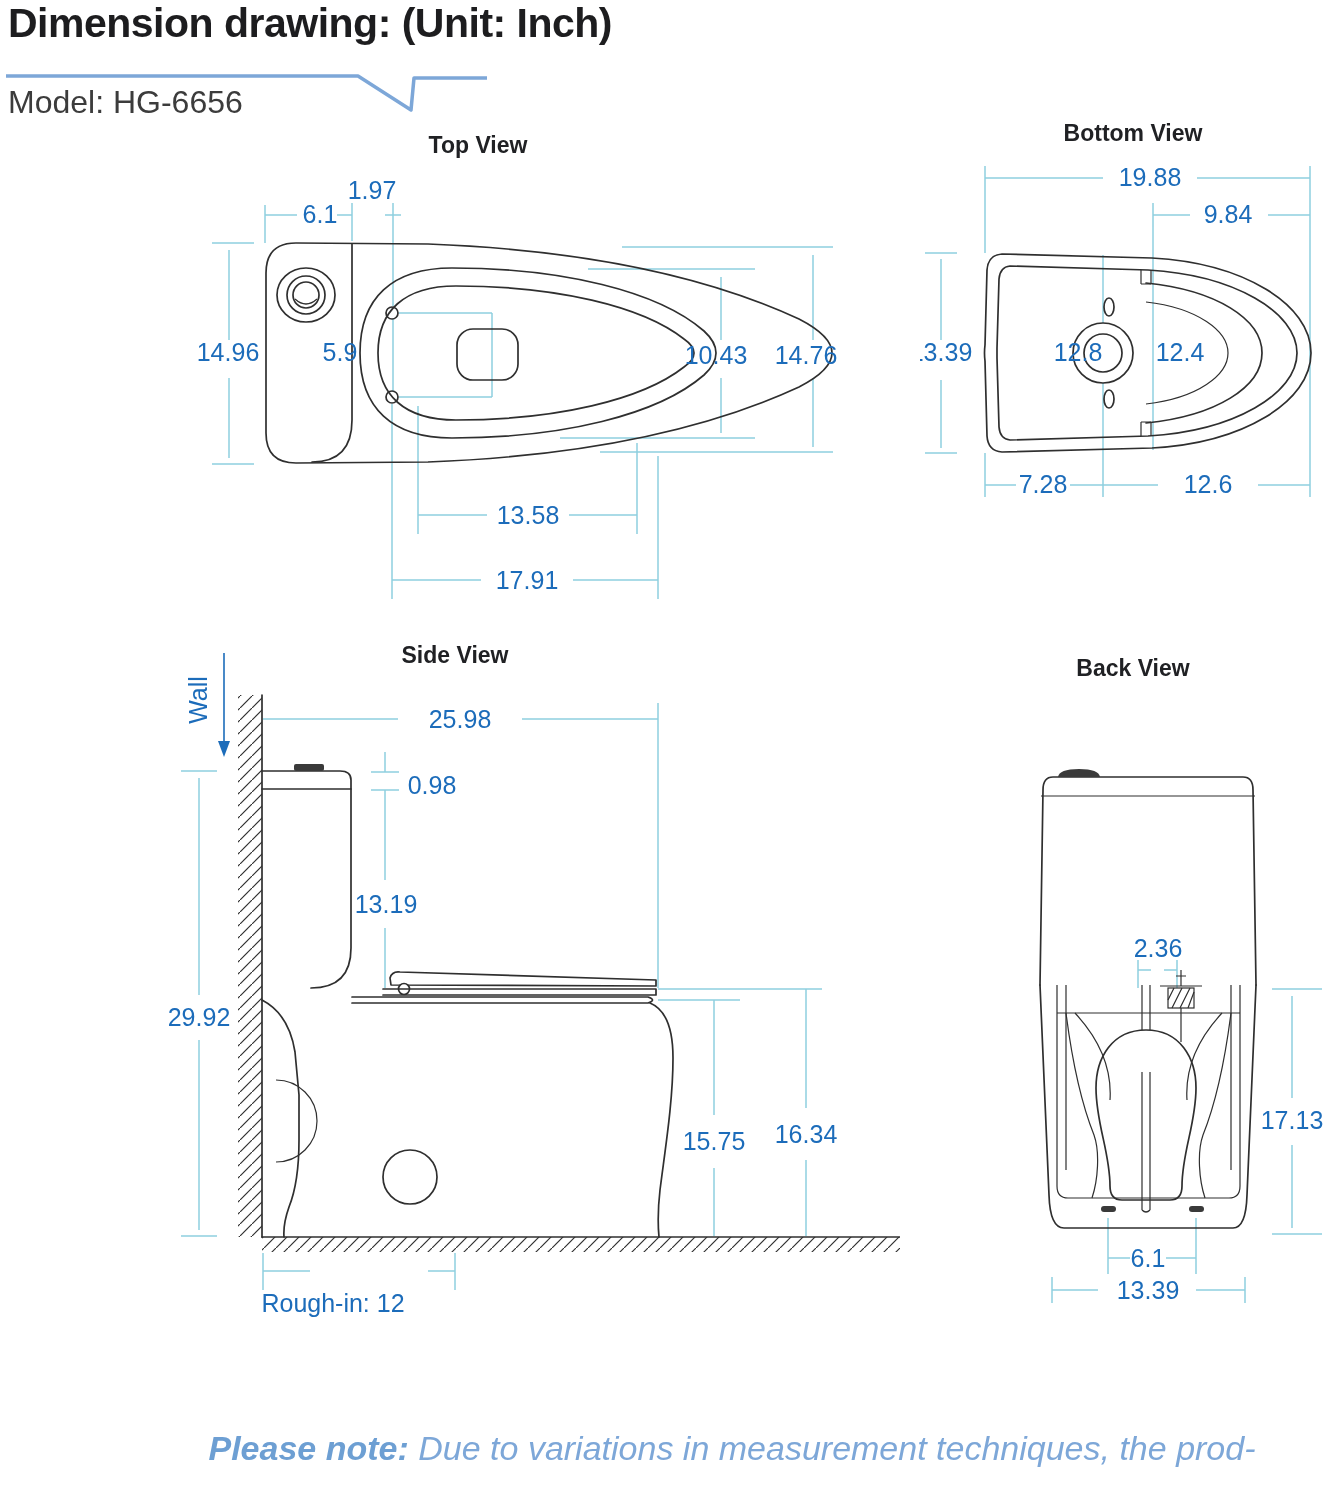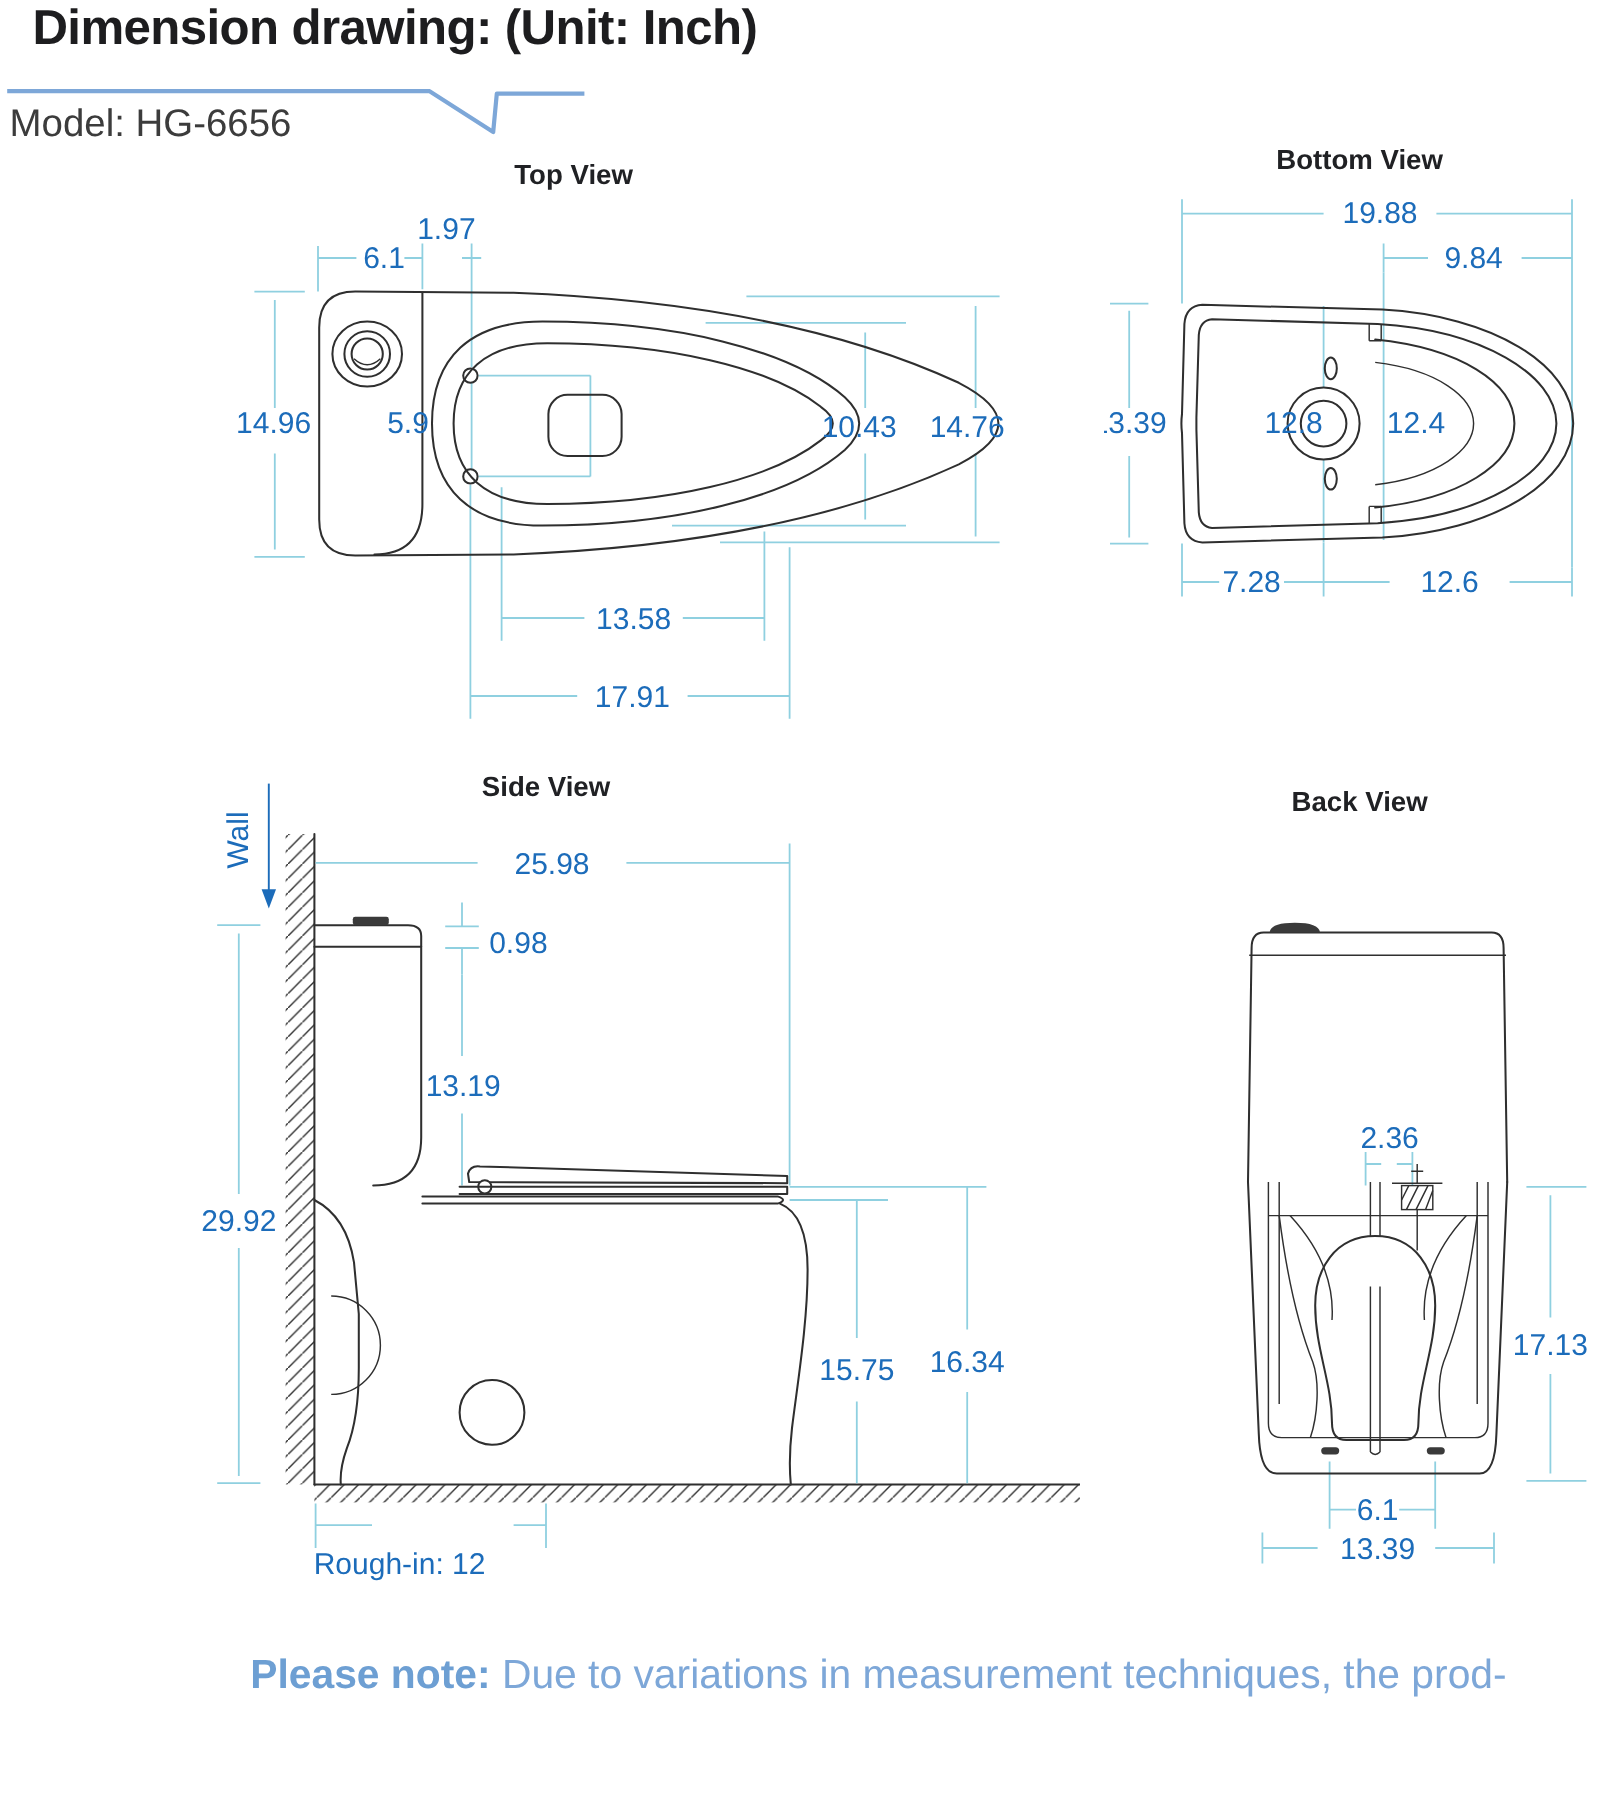--- a/index.html
+++ b/index.html
@@ -1,30 +1,30 @@
 <!DOCTYPE html>
 <html><head>
 <meta charset="utf-8">
 <style>
   html,body{margin:0;padding:0;background:#ffffff;}
   body{width:1334px;height:1500px;position:relative;font-family:"Liberation Sans",sans-serif;overflow:hidden;}
   .abs{position:absolute;}
-  #main-title{left:8px;top:0px;font-size:41px;font-weight:700;color:#1d1d1f;letter-spacing:-0.5px;white-space:nowrap;margin-left:19px;}
+  #main-title{left:8px;top:0px;font-size:41px;font-weight:700;color:#1d1d1f;letter-spacing:-0.5px;white-space:nowrap;}
   #model-line{left:8px;top:84px;font-size:32px;color:#3c3c3c;}
   #underline-svg{left:0;top:0;}
   .view-title{fill:#202124;font-family:"Liberation Sans",sans-serif;font-size:23px;font-weight:700;text-anchor:middle;}
   .dim-text{fill:#1c6cba;font-family:"Liberation Sans",sans-serif;font-size:25px;text-anchor:middle;}
   .dim-line{stroke:#8fd0e0;stroke-width:1.5;fill:none;}
   .blue-line{stroke:#1c6cba;stroke-width:1.6;fill:none;}
   .blue-fill{fill:#1c6cba;stroke:none;}
   .draw{stroke:#2f2f2f;stroke-width:1.7;fill:none;stroke-linecap:round;stroke-linejoin:round;}
   .draw-thin{stroke:#2f2f2f;stroke-width:1.2;fill:none;}
   .draw-white{stroke:#2f2f2f;stroke-width:1.7;fill:#ffffff;}
   .dark-fill{fill:#3a3a3a;stroke:none;}
-  #note-block{left:130px;top:1374px;width:1204px;text-align:center;font-size:34px;line-height:45px;color:#7da7d8;}
+  #note-block{left:130px;top:1426px;width:1204px;text-align:center;font-size:34px;line-height:45px;color:#7da7d8;font-style:italic;}
   #note-block .note-label{font-weight:700;color:#6d9fd3;}
 </style>
 </head>
 <body>
 
 <div class="abs" id="main-title">Dimension drawing: (Unit: Inch)</div>
 <svg class="abs" id="underline-svg" width="520" height="140" viewBox="0 0 520 140">
   <path d="M 6,76 L 358,76 L 411,110 L 414,78 L 487,78" stroke="#7da7d8" stroke-width="3.5" fill="none" stroke-linejoin="round"></path>
 </svg>
 <div class="abs" id="model-line">Model: HG-6656</div>

